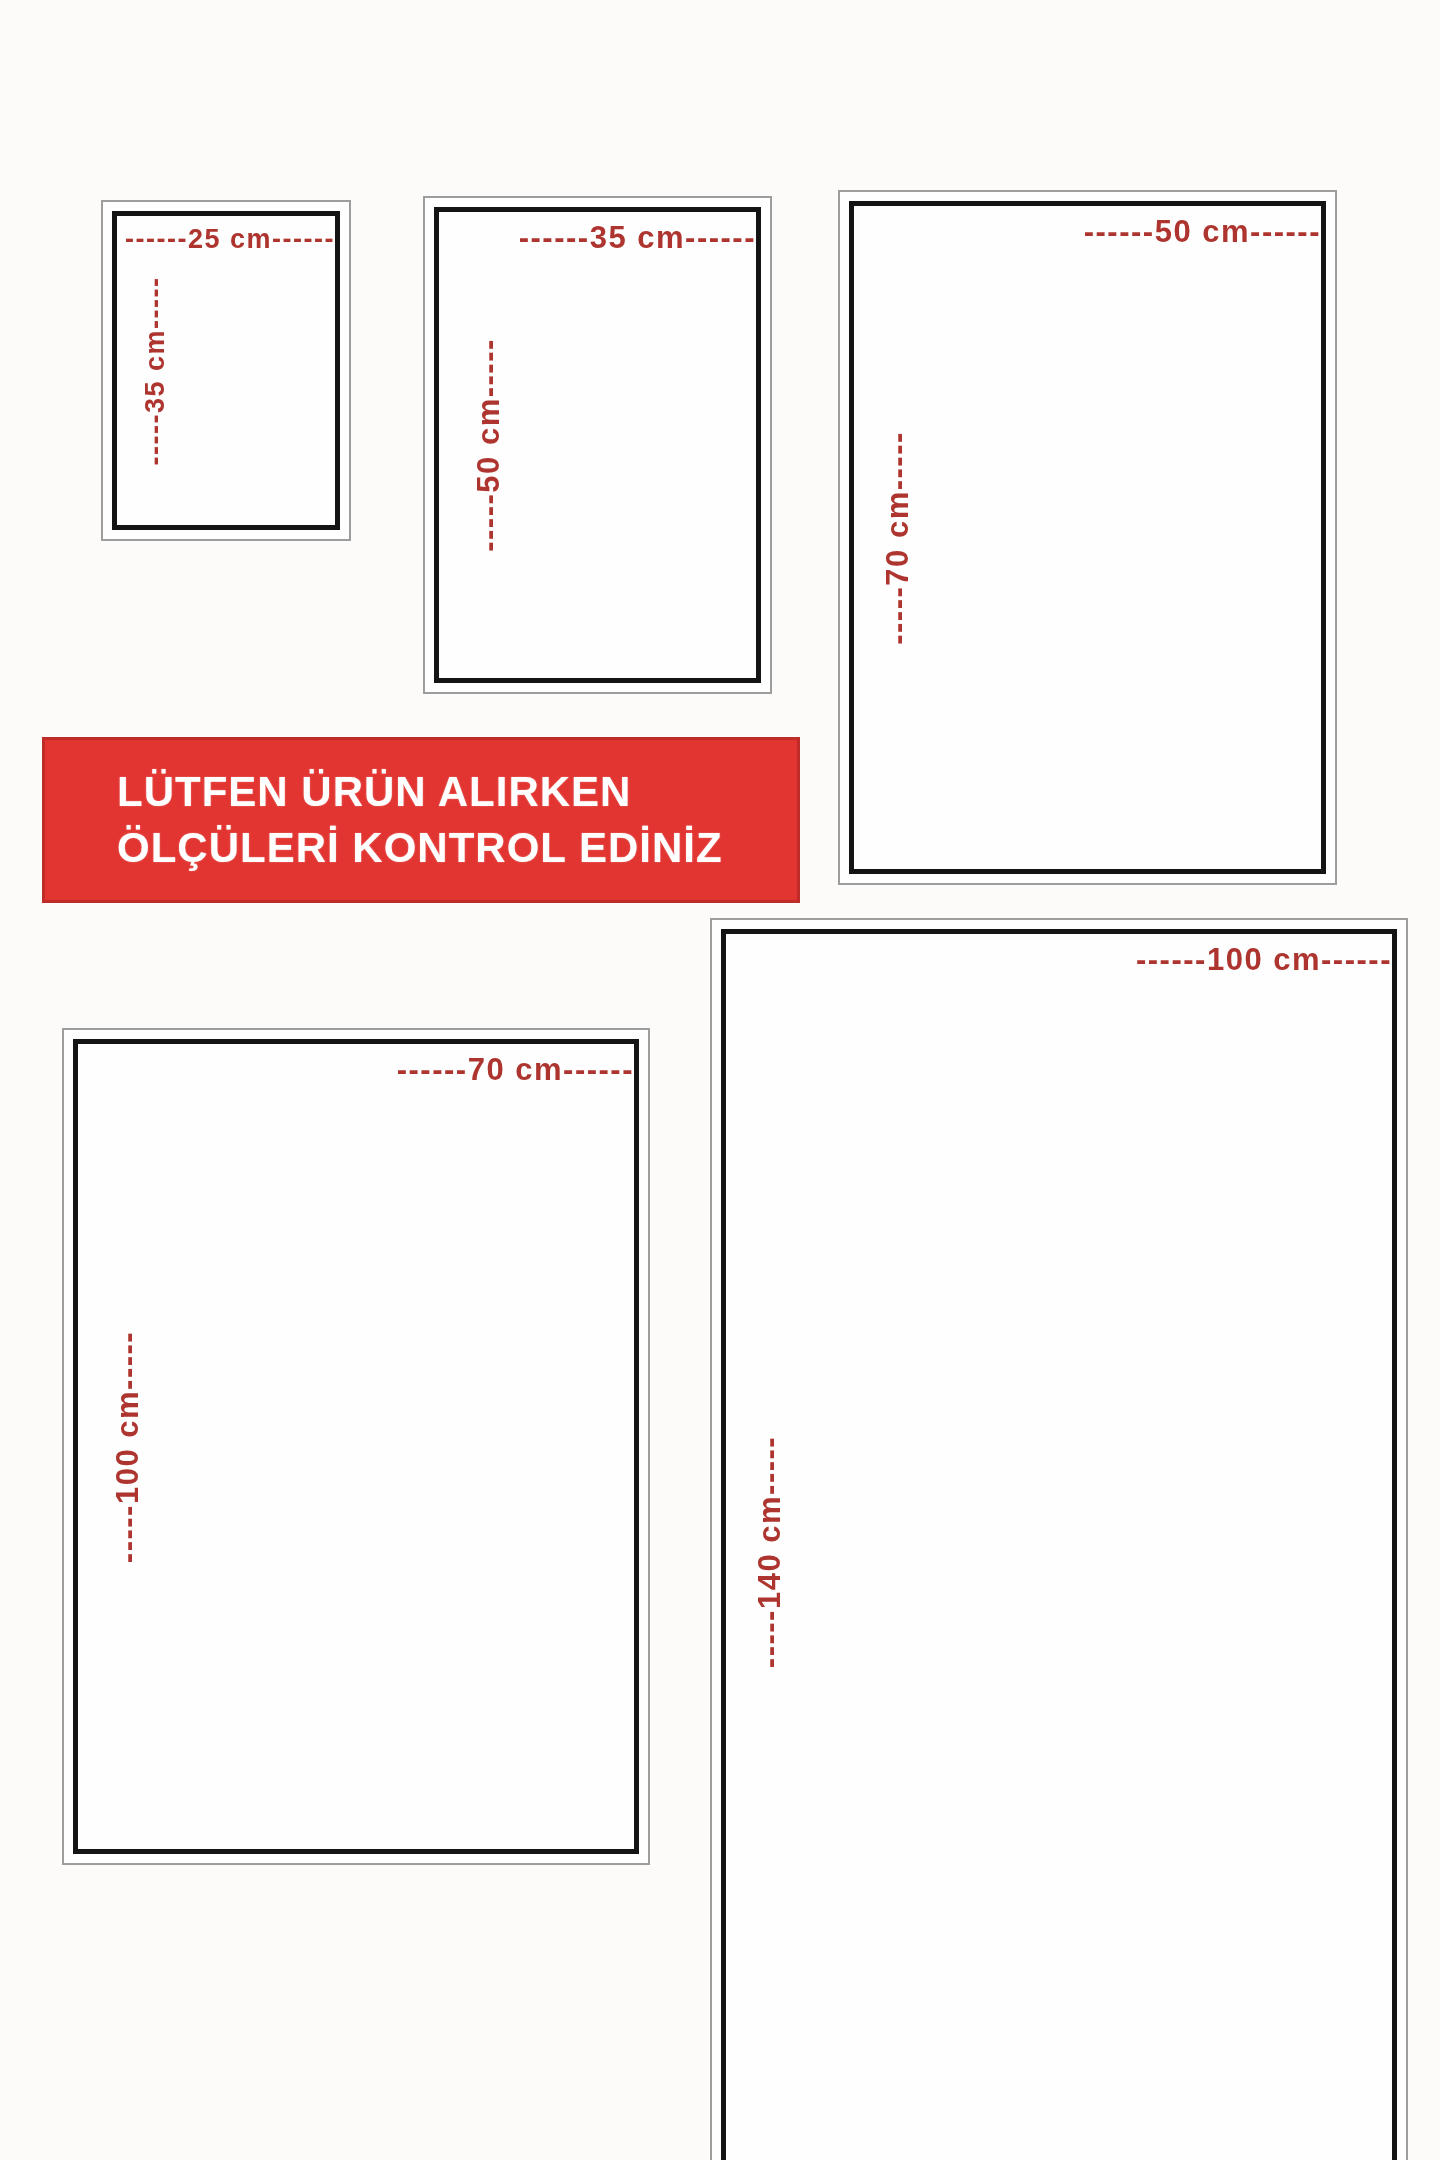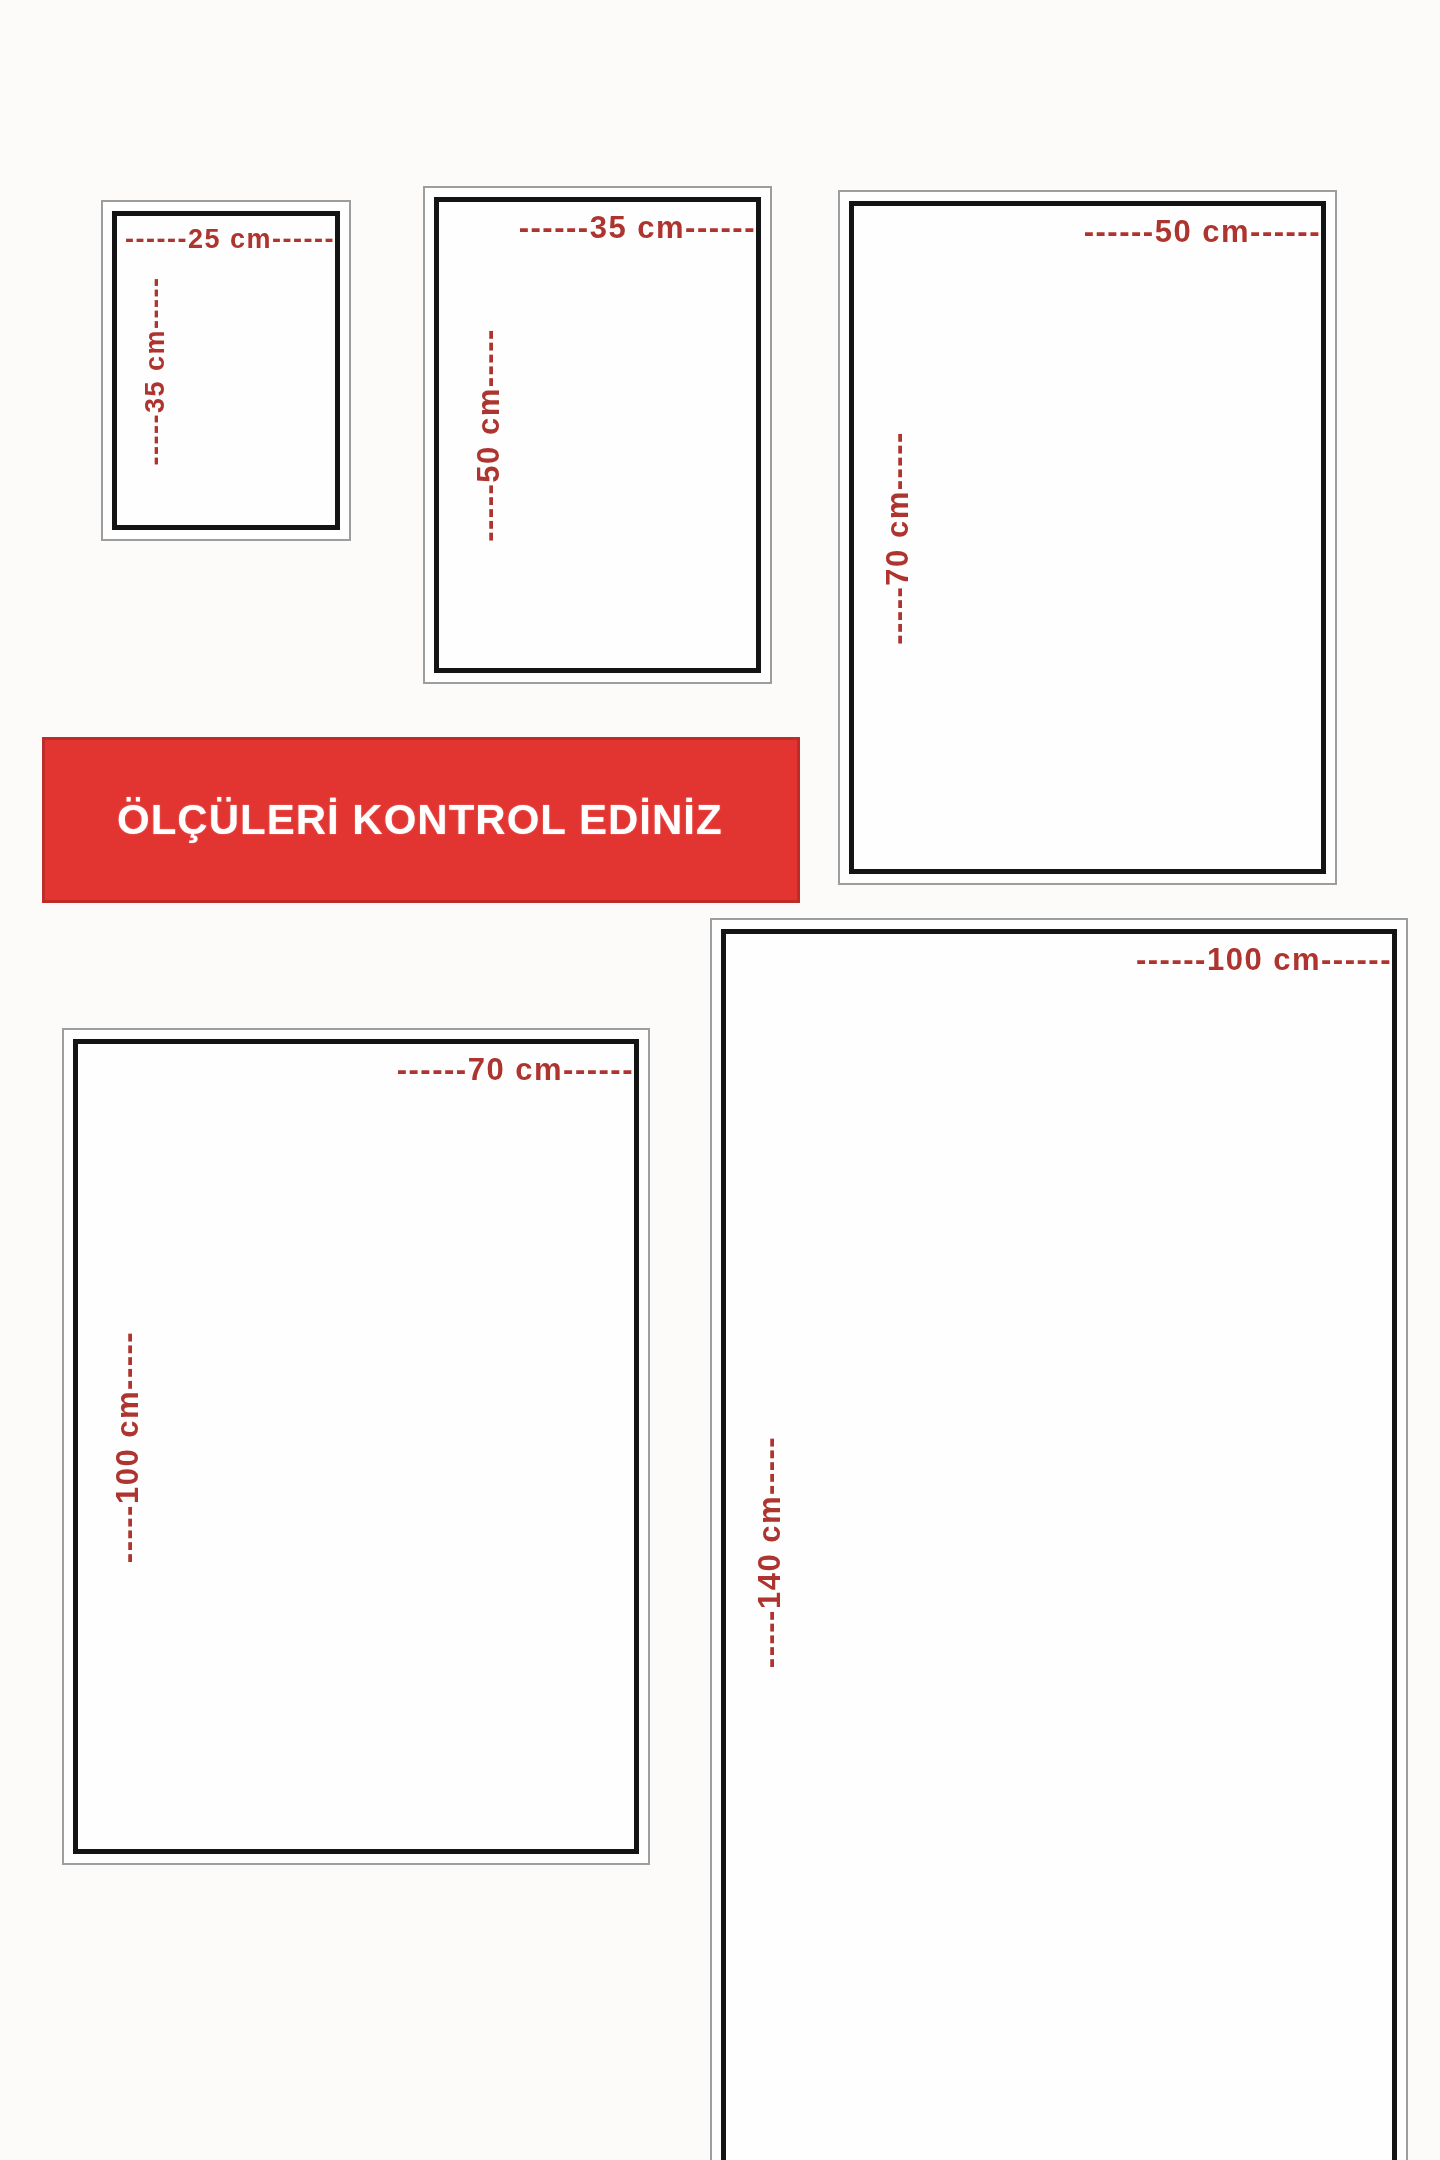--- a/index.html
+++ b/index.html
@@ -38,21 +38,21 @@
     color:var(--label,#ae352f);
     font-weight:bold;
     letter-spacing:1.5px;
     white-space:nowrap;
   }
 
   #p1{left:101px;top:200px;width:250px;height:341px;}
   #p1 .h-label,#p1 .v-label{font-size:27px;}
   #p1 .v-label{--vx:38px;}
 
-  #p2{left:423px;top:186px;width:349px;height:498px;}
+  #p2{left:423px;top:196px;width:349px;height:498px;}
   #p2 .h-label,#p2 .v-label{font-size:31px;}
   #p2 .v-label{--vx:50px;}
 
   #p3{left:838px;top:190px;width:499px;height:695px;}
   #p3 .h-label,#p3 .v-label{font-size:31px;}
   #p3 .v-label{--vx:44px;}
 
   #p4{left:62px;top:1028px;width:588px;height:837px;padding-left:20px;}
   #p4 .h-label,#p4 .v-label{font-size:31px;}
   #p4 .v-label{--vx:50px;}
@@ -100,20 +100,21 @@
   </div>
 
   <div class="panel" id="p3">
     <div class="panel-inner">
       <div class="h-label">------50 cm------</div>
       <div class="v-label">-----70 cm-----</div>
     </div>
   </div>
 
   <div id="banner">
+    <div class="banner-line">LÜTFEN ÜRÜN ALIRKEN</div>
     <div class="banner-line">ÖLÇÜLERİ KONTROL EDİNİZ</div>
   </div>
 
   <div class="panel" id="p4">
     <div class="panel-inner">
       <div class="h-label">------70 cm------</div>
       <div class="v-label">-----100 cm-----</div>
     </div>
   </div>
 

